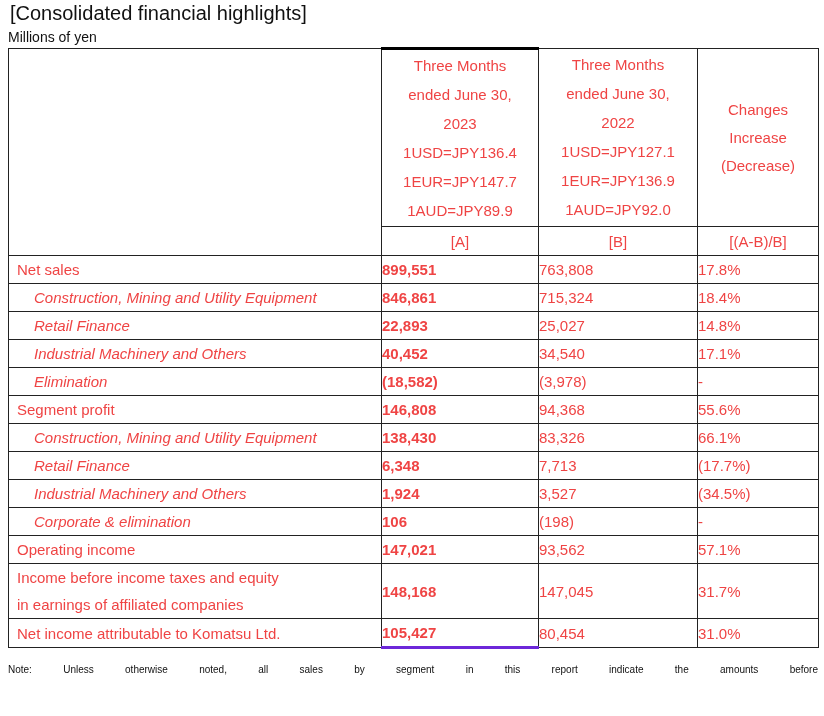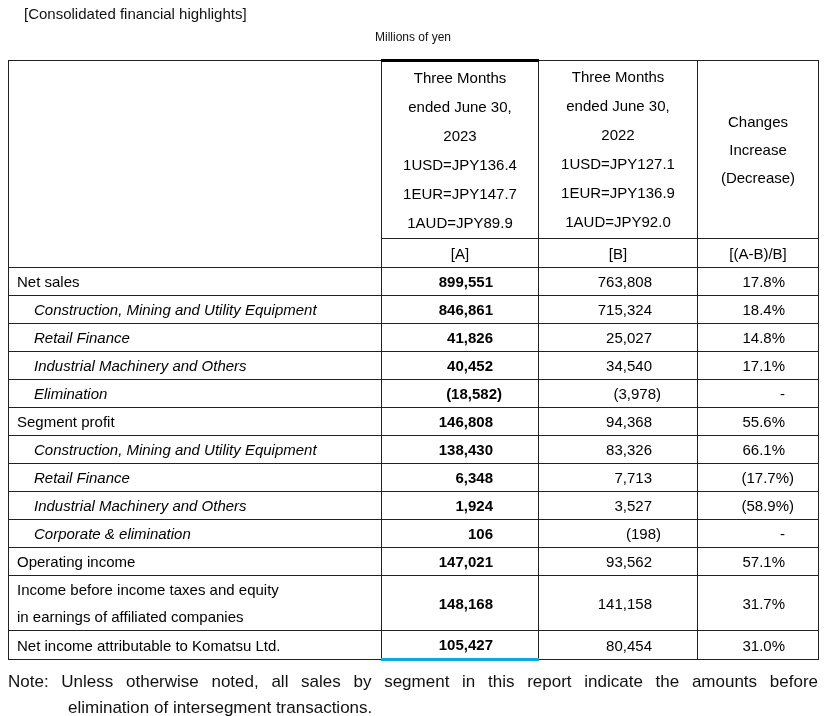--- a/index.html
+++ b/index.html
@@ -6,51 +6,51 @@
   html, body { background: #ffffff; }
   body {
     width: 824px; height: 716px;
     font-family: "Liberation Sans", "DejaVu Sans", sans-serif;
     color: #111111;
     overflow: hidden;
   }
   .page { position: relative; width: 824px; height: 716px; background: #ffffff; }
 
   .title {
-    margin: 5px 0 0 24px;
-    font-size: 15px;
+    margin: 5px 0 0 10px;
+    font-size: 20px;
     line-height: 17px;
   }
   .unit {
     width: 810px;
-    margin: 7px 0 13px 8px;
-    text-align: center;
-    font-size: 12px;
+    margin: 7px 0 1px 8px;
+    text-align: left;
+    font-size: 14px;
     line-height: 17px;
   }
 
   table.fin {
     margin-left: 8px;
     width: 810px;
     border-collapse: collapse;
     table-layout: fixed;
     font-size: 15px;
-    color: #000000;
+    color: #ef4444;
   }
   col.c-label  { width: 373px; }
   col.c-a      { width: 157px; }
   col.c-b      { width: 159px; }
   col.c-change { width: 121px; }
 
   .fin th, .fin td { border: 1px solid #222222; font-weight: normal; }
 
   
   .cA { border-left: 3px solid #000000; border-right: 3px solid #000000; }
   thead tr:first-child .cA { border-top: 3px solid #000000; }
-  tbody tr:last-child  .cA { border-bottom: 3px solid #0ea5e9; }
+  tbody tr:last-child  .cA { border-bottom: 3px solid #6d28d9; }
 
   .hdr {
     white-space: pre-line;
     text-align: center;
     vertical-align: top;
     line-height: 29px;
     padding: 1px 0;
   }
   .hdr.mid { vertical-align: middle; line-height: 28px; }
   .bold { font-weight: bold; }
@@ -62,31 +62,31 @@
   }
 
   tbody td {
     height: 28px;
     line-height: 27px;
     vertical-align: middle;
   }
   td.label { padding-left: 8px; white-space: pre-line; }
   td.label.indent { padding-left: 25px; font-style: italic; }
 
-  td.num { text-align: right; }
+  td.num { text-align: left; }
   td.num.cA { font-weight: bold; padding-right: 45px; }
   td.num.cB { padding-right: 45px; }
   td.num.cC { padding-right: 33px; }
   td.num.cA.paren, td.num.cB.paren { padding-right: 36px; }
   td.num.cC.paren { padding-right: 24px; }
 
   .note {
     width: 810px;
     margin: 8px 0 0 8px;
-    font-size: 17px;
+    font-size: 10px;
     line-height: 26px;
   }
   .note-line1 {
     text-align: justify;
     text-align-last: justify;
   }
   .note-line2 { padding-left: 60px; }
 </style>
 </head>
 <body>
@@ -137,21 +137,21 @@
           <td class="num cC">17.8%</td>
         </tr>
         <tr>
           <td class="label indent">Construction, Mining and Utility Equipment</td>
           <td class="num cA">846,861</td>
           <td class="num cB">715,324</td>
           <td class="num cC">18.4%</td>
         </tr>
         <tr>
           <td class="label indent">Retail Finance</td>
-          <td class="num cA">41,826</td>
+          <td class="num cA">22,893</td>
           <td class="num cB">25,027</td>
           <td class="num cC">14.8%</td>
         </tr>
         <tr>
           <td class="label indent">Industrial Machinery and Others</td>
           <td class="num cA">40,452</td>
           <td class="num cB">34,540</td>
           <td class="num cC">17.1%</td>
         </tr>
         <tr>
@@ -175,48 +175,47 @@
         <tr>
           <td class="label indent">Retail Finance</td>
           <td class="num cA">6,348</td>
           <td class="num cB">7,713</td>
           <td class="num cC paren">(17.7%)</td>
         </tr>
         <tr>
           <td class="label indent">Industrial Machinery and Others</td>
           <td class="num cA">1,924</td>
           <td class="num cB">3,527</td>
-          <td class="num cC paren">(58.9%)</td>
+          <td class="num cC paren">(34.5%)</td>
         </tr>
         <tr>
           <td class="label indent">Corporate &amp; elimination</td>
           <td class="num cA">106</td>
           <td class="num cB paren">(198)</td>
           <td class="num cC">-</td>
         </tr>
         <tr>
           <td class="label">Operating income</td>
           <td class="num cA">147,021</td>
           <td class="num cB">93,562</td>
           <td class="num cC">57.1%</td>
         </tr>
         <tr>
           <td class="label">Income before income taxes and equity
 in earnings of affiliated companies</td>
           <td class="num cA">148,168</td>
-          <td class="num cB">141,158</td>
+          <td class="num cB">147,045</td>
           <td class="num cC">31.7%</td>
         </tr>
         <tr>
           <td class="label">Net income attributable to Komatsu Ltd.</td>
           <td class="num cA">105,427</td>
           <td class="num cB">80,454</td>
           <td class="num cC">31.0%</td>
         </tr>
       </tbody>
   </table>
 
   <div class="note">
     <div class="note-line1">Note: Unless otherwise noted, all sales by segment in this report indicate the amounts before</div>
-    <div class="note-line2">elimination of intersegment transactions.</div>
   </div>
 
 </div>
 
 </body></html>

